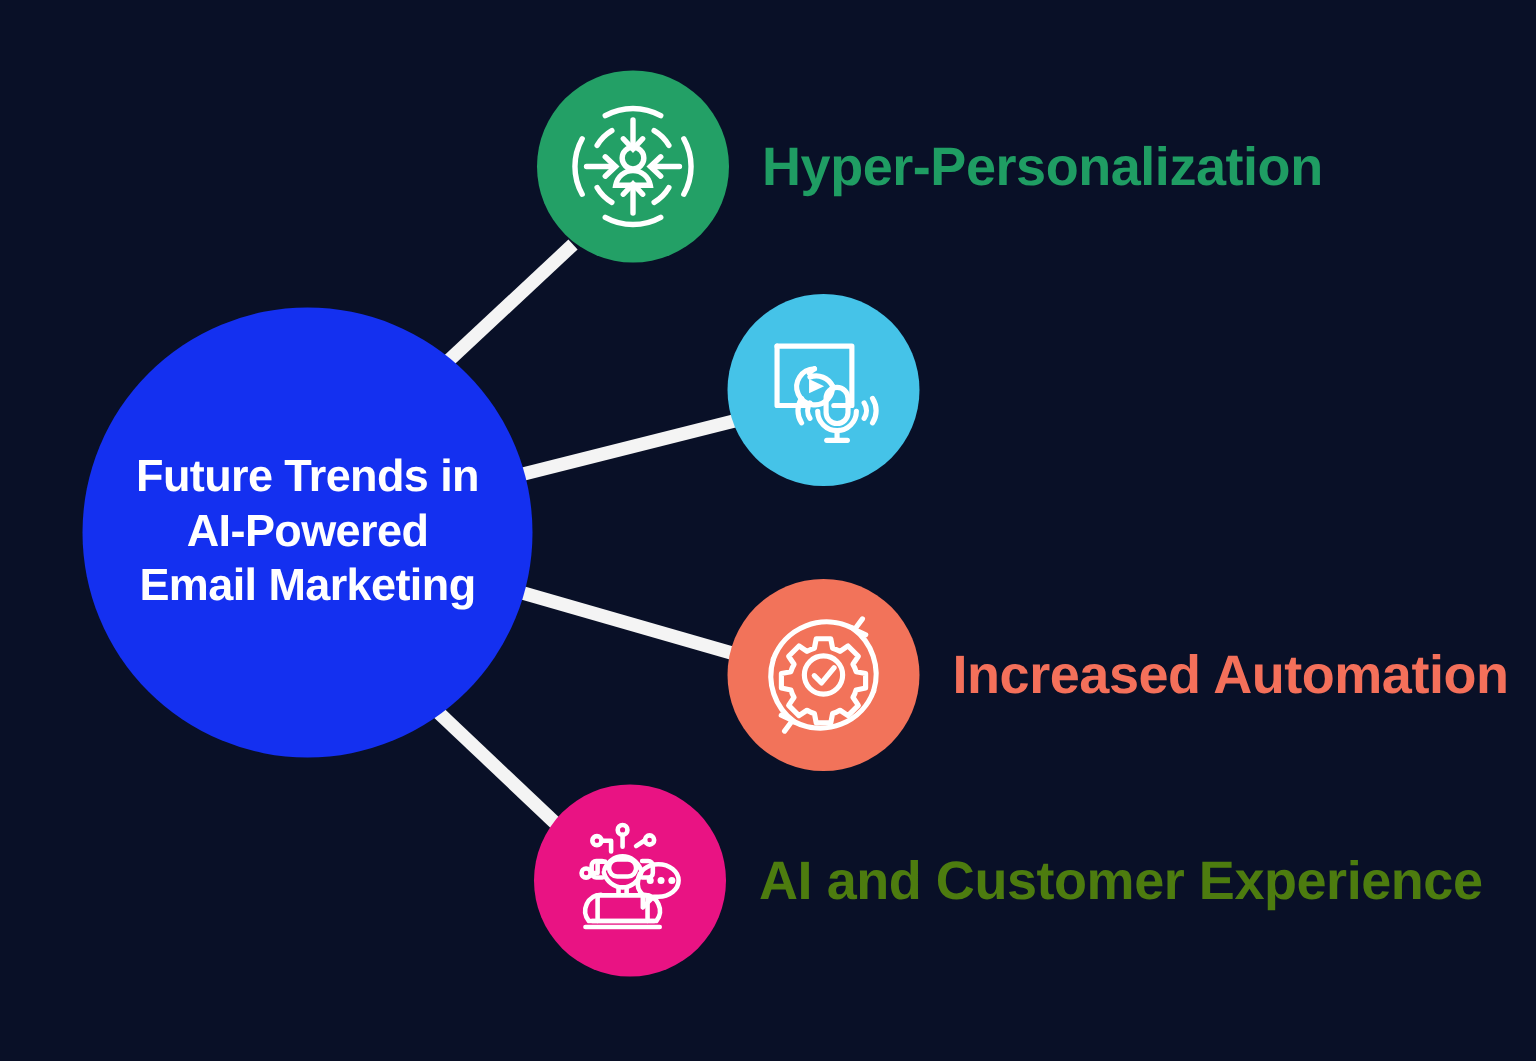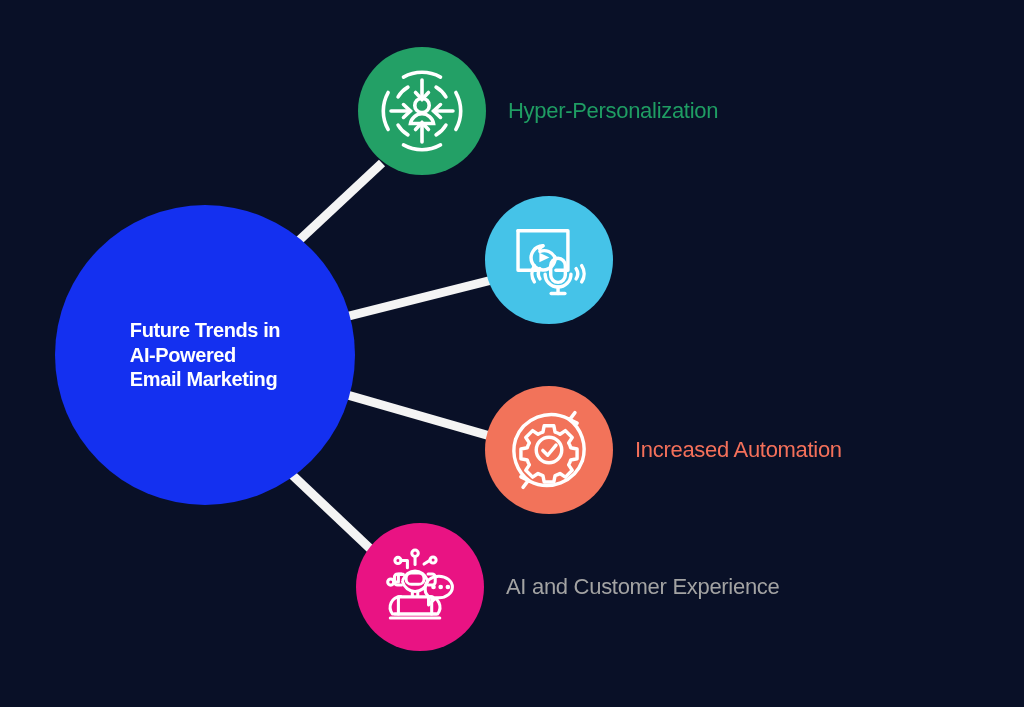--- a/index.html
+++ b/index.html
@@ -36,24 +36,24 @@
     height: 300px;
     border-radius: 50%;
     background: #1430f0;
     display: flex;
     align-items: center;
     justify-content: center;
     z-index: 3;
   }
   .hub-label {
     color: #ffffff;
-    font-size: 20px;
+    font-size: 30px;
     font-weight: bold;
     line-height: 1.23;
-    text-align: left;
+    text-align: center;
     letter-spacing: -0.4px;
     white-space: pre-line;
     padding: 0 14px;
   }
 
   
   .branch {
     position: absolute;
     display: flex;
     align-items: center;
@@ -66,22 +66,22 @@
     flex: 0 0 128px;
     display: flex;
     align-items: center;
     justify-content: center;
   }
   .node-circle svg {
     display: block;
   }
   .branch-label {
     margin-left: 22px;
-    font-size: 22px;
-    font-weight: normal;
+    font-size: 36px;
+    font-weight: bold;
     line-height: 1.26;
     letter-spacing: -0.3px;
     white-space: pre-line;
   }
 
   
   #branch-0 { left: 358px; top: 47px; }
   #branch-1 { left: 485px; top: 196px; }
   #branch-2 { left: 485px; top: 386px; }
   #branch-3 { left: 356px; top: 523px; }
@@ -218,16 +218,16 @@
           <path d="M17 84.5 h55"></path>
           <path d="M22 80 h46"></path>
 
           <path d="M71 38 A15 12 0 0 1 86 50 A15 12 0 0 1 71 62 h-3.5 l-8 8 v-9.4 A13.5 12 0 0 1 56 50 A15 12 0 0 1 71 38 Z"></path>
           <circle cx="65" cy="50" r="2.6" fill="#ffffff" stroke="none"></circle>
           <circle cx="73" cy="50" r="2.6" fill="#ffffff" stroke="none"></circle>
           <circle cx="81" cy="50" r="2.6" fill="#ffffff" stroke="none"></circle>
         </svg>
       </span>
     </div>
-    <div class="branch-label" style="color:#a3a3a3">AI and Customer Experience</div>
+    <div class="branch-label" style="color:#4d7c0f">AI and Customer Experience</div>
   </div>
 
 </div>
 
 </body></html>

